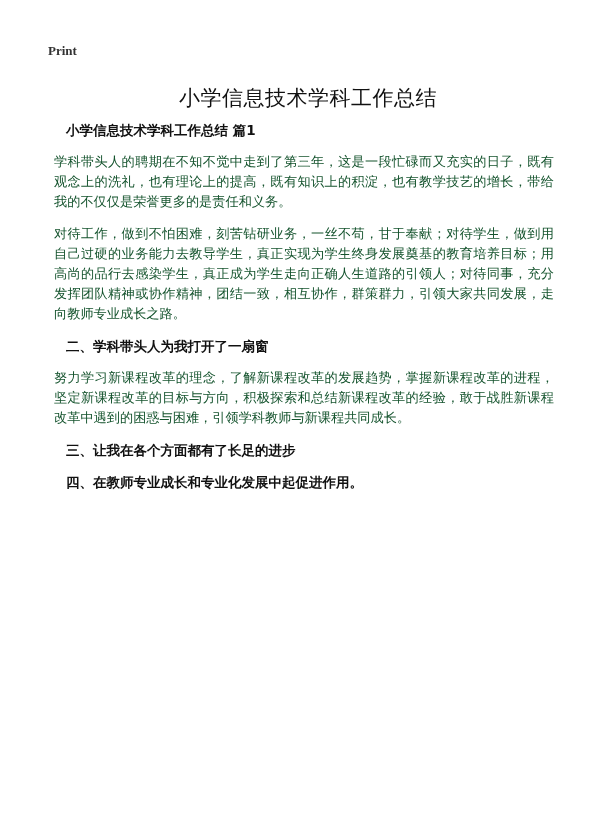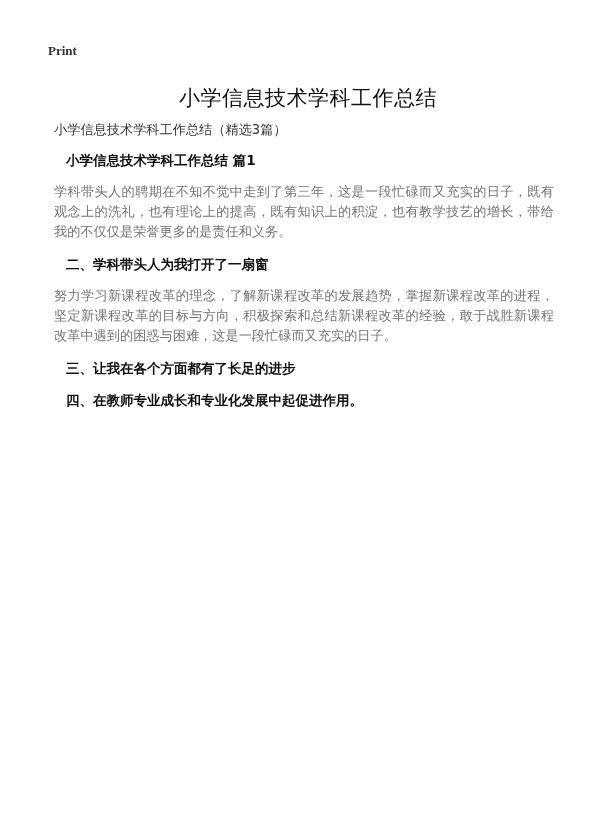--- a/index.html
+++ b/index.html
@@ -2,34 +2,34 @@
 <html><head>
   <meta charset="utf-8">
   <style>
     html, body { margin: 0; padding: 0; background: #ffffff; }
     body { width: 600px; height: 828px; overflow: hidden; position: relative; color: #222; }
     .print-label { position: absolute; left: 48px; top: 43px; font-family: "Liberation Serif", serif; font-size: 13px; color: #333; font-weight: bold; }
     .title { position: absolute; left: 0; width: 600px; top: 76px; text-align: center; font-family: "DejaVu Sans", sans-serif; font-size: 21px; color: #111; letter-spacing: 0.5px; }
     .content { position: absolute; left: 54px; top: 120px; width: 500px; font-family: "DejaVu Sans", sans-serif; font-size: 13.2px; line-height: 20px; }
     .subtitle { margin: 0 0 10px 0; font-size: 13.2px; color: #333; }
     .section-head { margin: 0 0 12px 12px; font-weight: bold; font-size: 13.5px; color: #111; }
-    .para { margin: 0 0 12px 0; color: #737373; text-align: justify; }
+    .para { margin: 0 0 12px 0; color: #14532d; text-align: justify; }
   </style>
 </head>
 <body>
 
 <div class="print-label">Print</div>
 
 <h1 class="title" style="margin:8px;font-weight:normal;">小学信息技术学科工作总结</h1>
 
 <div class="content">
-  <p class="subtitle">小学信息技术学科工作总结（精选3篇）</p>
   <p class="section-head">小学信息技术学科工作总结 篇1</p>
   <p class="para">学科带头人的聘期在不知不觉中走到了第三年，这是一段忙碌而又充实的日子，既有观念上的洗礼，也有理论上的提高，既有知识上的积淀，也有教学技艺的增长，带给我的不仅仅是荣誉更多的是责任和义务。</p>
 
+  <p class="para">对待工作，做到不怕困难，刻苦钻研业务，一丝不苟，甘于奉献；对待学生，做到用自己过硬的业务能力去教导学生，真正实现为学生终身发展奠基的教育培养目标；用高尚的品行去感染学生，真正成为学生走向正确人生道路的引领人；对待同事，充分发挥团队精神或协作精神，团结一致，相互协作，群策群力，引领大家共同发展，走向教师专业成长之路。</p>
 
   <p class="section-head">二、学科带头人为我打开了一扇窗</p>
-  <p class="para">努力学习新课程改革的理念，了解新课程改革的发展趋势，掌握新课程改革的进程，坚定新课程改革的目标与方向，积极探索和总结新课程改革的经验，敢于战胜新课程改革中遇到的困惑与困难，这是一段忙碌而又充实的日子。</p>
+  <p class="para">努力学习新课程改革的理念，了解新课程改革的发展趋势，掌握新课程改革的进程，坚定新课程改革的目标与方向，积极探索和总结新课程改革的经验，敢于战胜新课程改革中遇到的困惑与困难，引领学科教师与新课程共同成长。</p>
 
   <p class="section-head">三、让我在各个方面都有了长足的进步</p>
 
   <p class="section-head">四、在教师专业成长和专业化发展中起促进作用。</p>
 </div>
 
 </body></html>

